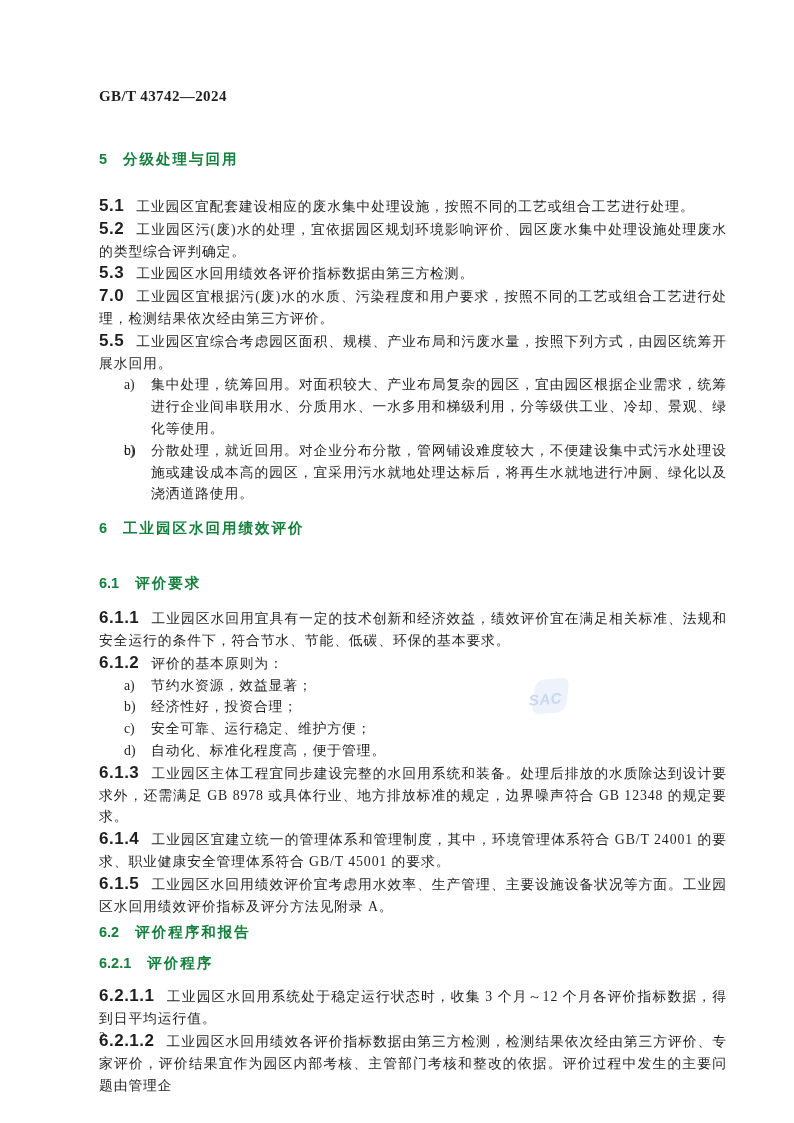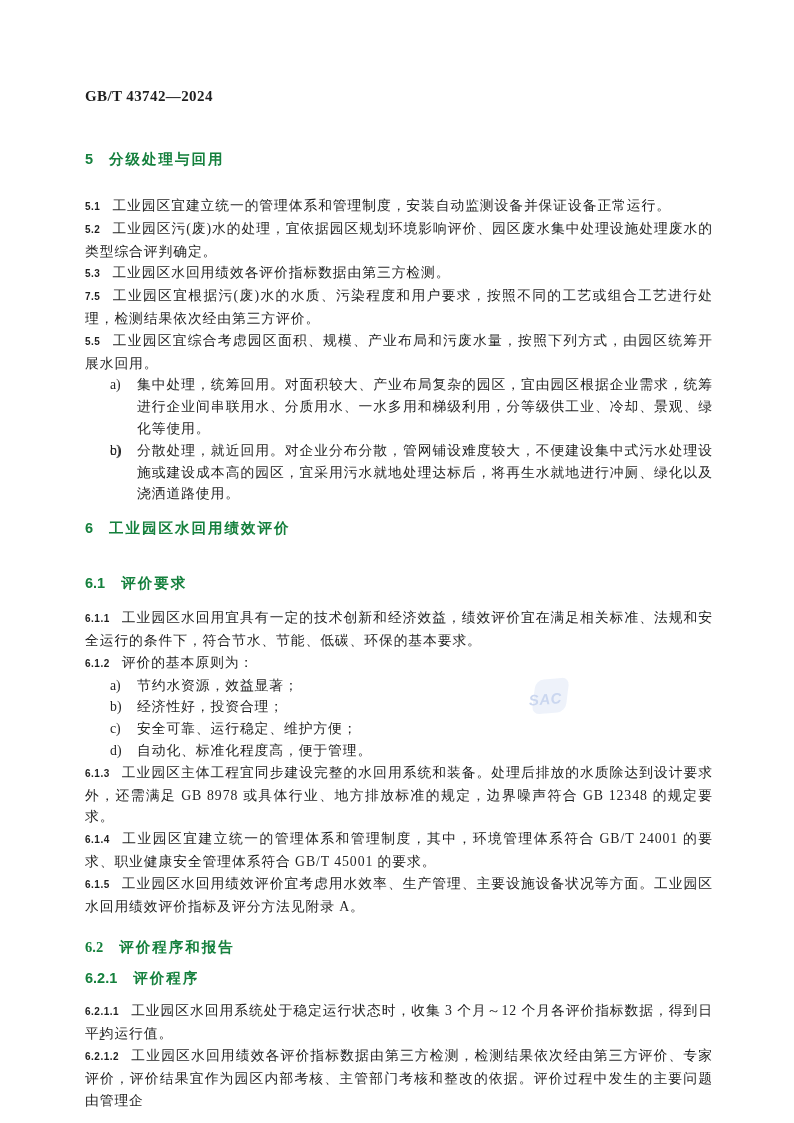--- a/index.html
+++ b/index.html
@@ -1,45 +1,45 @@
 <!DOCTYPE html>
 <html lang="zh"><head>
 <meta charset="utf-8">
 <style>
   html,body { margin:0; padding:0; background:#ffffff; }
   .page {
     position:relative; width:794px; height:1123px; background:#ffffff;
     font-family:"Liberation Serif", serif; color:#1f1f1f; overflow:hidden;
   }
-  .content { position:absolute; left:85px; top:88px; width:628px; z-index:1; }
+  .content { position:absolute; left:99px; top:88px; width:628px; z-index:1; }
 
   .std-code {
     font-weight:bold; font-size:15px; letter-spacing:0.4px;
     font-family:"Liberation Serif", serif;
   }
 
   .h-sec {
     font-family:"Liberation Sans", sans-serif; font-weight:bold;
     font-size:14.5px; letter-spacing:2px; color:#15803d;
   }
   .h-sec .hnum { letter-spacing:0; margin-right:16px; }
 
   .m-h5   { margin:45px 0 26px 0; }
   .m-h6   { margin:14px 0 36px 0; }
   .m-h61  { margin:0 0 14px 0; }
-  .m-h62  { margin:21px 0 12px 0;font-family:Liberation Serif, serif; }
+  .m-h62  { margin:6px 0 12px 0; }
   .m-h621 { margin:12px 0 12px 0; }
 
   .clause {
     margin:0; font-size:13.8px; line-height:21.8px;
     letter-spacing:0.9px; text-align:justify;
   }
   .clause .cnum {
     font-family:"Liberation Sans", sans-serif; font-weight:bold;
-    font-size:10px; letter-spacing:0.5px; margin-right:12px;
+    font-size:17px; letter-spacing:0.5px; margin-right:12px;
   }
 
   .olist { list-style:none; margin:0; padding:0; }
   .olist li {
     position:relative; padding-left:52px; font-size:13.8px;
     line-height:21.8px; letter-spacing:0.9px; text-align:justify;
   }
   .olist .marker { position:absolute; left:25px; top:0; letter-spacing:0; }
 
   .page-num {
@@ -72,30 +72,30 @@
 
   <div class="content">
 
     <div class="std-code">GB/T 43742—2024</div>
 
     <div class="h-sec m-h5">
       <span class="hnum">5</span><span>分级处理与回用</span>
     </div>
 
     <p class="clause">
-      <span class="cnum">5.1</span><span>工业园区宜建立统一的管理体系和管理制度，安装自动监测设备并保证设备正常运行。</span>
+      <span class="cnum">5.1</span><span>工业园区宜配套建设相应的废水集中处理设施，按照不同的工艺或组合工艺进行处理。</span>
     </p>
     <p class="clause">
       <span class="cnum">5.2</span><span>工业园区污(废)水的处理，宜依据园区规划环境影响评价、园区废水集中处理设施处理废水的类型综合评判确定。</span>
     </p>
     <p class="clause">
       <span class="cnum">5.3</span><span>工业园区水回用绩效各评价指标数据由第三方检测。</span>
     </p>
     <p class="clause">
-      <span class="cnum">7.5</span><span>工业园区宜根据污(废)水的水质、污染程度和用户要求，按照不同的工艺或组合工艺进行处理，检测结果依次经由第三方评价。</span>
+      <span class="cnum">7.0</span><span>工业园区宜根据污(废)水的水质、污染程度和用户要求，按照不同的工艺或组合工艺进行处理，检测结果依次经由第三方评价。</span>
     </p>
     <p class="clause">
       <span class="cnum">5.5</span><span>工业园区宜综合考虑园区面积、规模、产业布局和污废水量，按照下列方式，由园区统筹开展水回用。</span>
     </p>
 
     <ul class="olist">
       <li>
         <span class="marker">a)</span><span>集中处理，统筹回用。对面积较大、产业布局复杂的园区，宜由园区根据企业需求，统筹进行企业间串联用水、分质用水、一水多用和梯级利用，分等级供工业、冷却、景观、绿化等使用。</span>
       </li>
       <li>

